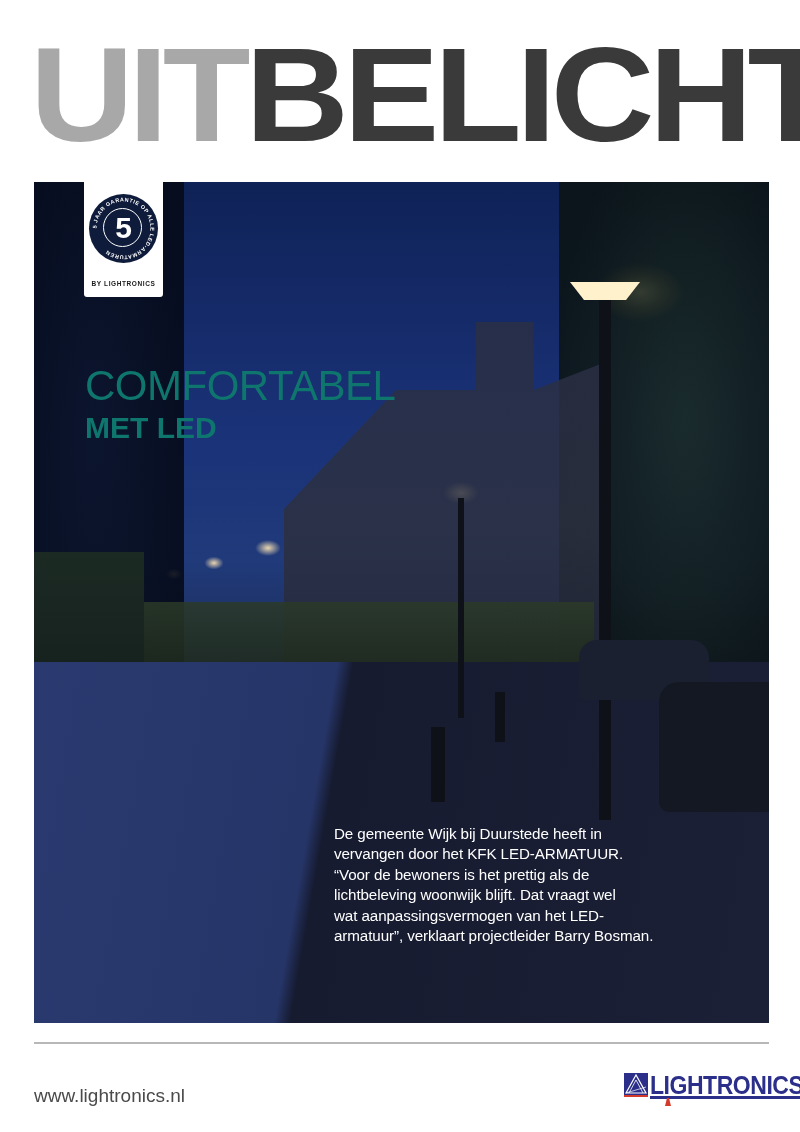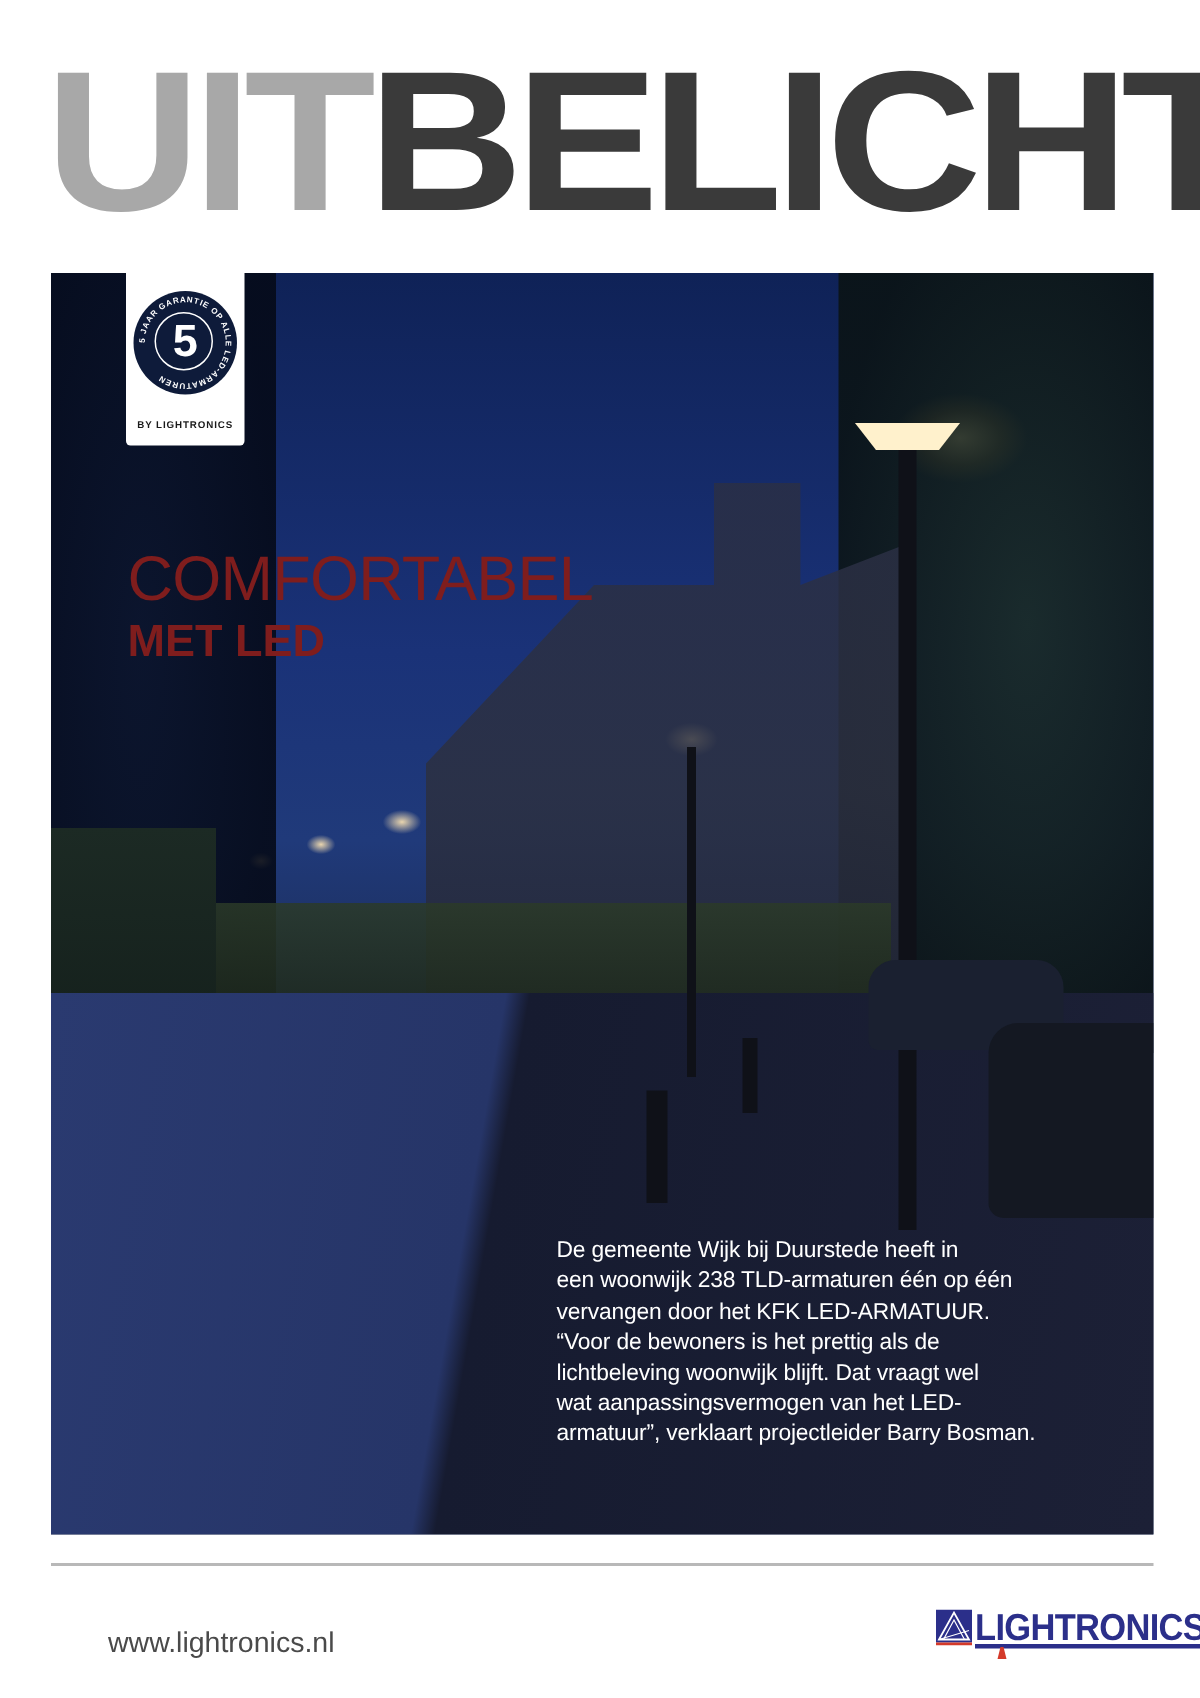--- a/index.html
+++ b/index.html
@@ -28,27 +28,27 @@
   .photo .pole { position: absolute; background: #0f1118; }
   .photo .lamp-head { position: absolute; left: 536px; top: 100px; width: 70px; height: 18px; background: #fff1cc; clip-path: polygon(0 0, 100% 0, 80% 100%, 20% 100%); box-shadow: 0 0 30px #ffd890; }
   .photo .car { position: absolute; right: 0; top: 500px; width: 110px; height: 130px; background: #141822; border-radius: 20px 0 0 10px; }
   .photo .car2 { position: absolute; left: 545px; top: 458px; width: 130px; height: 60px; background: #1a2030; border-radius: 18px 18px 6px 6px; }
   .badge-tab { position: absolute; left: 84px; top: 182px; width: 79px; height: 115px; background: #ffffff; border-radius: 0 0 3px 3px; }
   .badge-circle { position: absolute; left: 5px; top: 12px; width: 69px; height: 69px; border-radius: 50%; background: #0e1b3a; }
   .badge-ring { position: absolute; left: 14px; top: 14px; width: 39px; height: 39px; border-radius: 50%; border: 1.5px solid #ffffff; box-sizing: border-box; }
   .badge-num { position: absolute; left: 0; top: 14px; width: 69px; text-align: center; font-weight: 700; font-size: 30px; line-height: 40px; color: #ffffff; }
   .badge-arc { position: absolute; left: 0; top: 0; width: 69px; height: 69px; }
   .badge-by { position: absolute; left: 0; top: 98px; width: 79px; text-align: center; font-size: 6.5px; letter-spacing: 0.6px; font-weight: 700; color: #1a1a1a; }
-  .headline { position: absolute; left: 85px; top: 366px; color: #7f1d1d; }
+  .headline { position: absolute; left: 85px; top: 366px; color: #0f766e; }
   .headline .thin { font-family: "Liberation Sans", sans-serif; font-weight: 400; font-size: 42px; line-height: 40px; letter-spacing: -0.5px; display: block; }
   .headline .bold { font-weight: 700; font-size: 30px; line-height: 44px; display: block; }
-  .body-text { position: absolute; left: 371px; top: 824px; width: 370px; color: #ffffff; font-size: 15.2px; line-height: 20.4px; letter-spacing: -0.1px; }
+  .body-text { position: absolute; left: 334px; top: 824px; width: 370px; color: #ffffff; font-size: 15.2px; line-height: 20.4px; letter-spacing: -0.1px; }
   .body-text span { display: block; white-space: nowrap; }
   .divider { position: absolute; left: 34px; top: 1042px; width: 735px; height: 2px; background: #b8b8b8; }
-  .website { position: absolute; left: 34px; top: 1085px; font-size: 19px; color: #4a4a4a; margin-left: 38px; }
+  .website { position: absolute; left: 34px; top: 1085px; font-size: 19px; color: #4a4a4a; }
   .logo { position: absolute; left: 624px; top: 1070px; width: 182px; height: 34px; }
   .logo-text { position: absolute; left: 26px; top: 0; font-family: "Liberation Sans", sans-serif; font-weight: 700; font-size: 25px; line-height: 30px; color: #2b2f8a; letter-spacing: -0.5px; transform: scaleX(0.92); transform-origin: left; }
   .logo-underline { position: absolute; left: 26px; top: 26px; width: 153px; height: 3px; background: #2b2f8a; }
   .logo-mark { position: absolute; left: 0; top: 3px; width: 24px; height: 24px; }
 </style>
 </head>
 <body>
 
 <div class="masthead">
   <span class="light">UIT</span><span class="dark">BELICHT</span>
@@ -86,21 +86,20 @@
   <div class="badge-by">BY LIGHTRONICS</div>
 </div>
 
 <div class="headline">
   <span class="thin">COMFORTABEL</span>
   <span class="bold">MET LED</span>
 </div>
 
 <div class="body-text">
   <span>De gemeente Wijk bij Duurstede heeft in</span>
-  <span>een woonwijk 238 TLD-armaturen één op één</span>
   <span>vervangen door het KFK LED-ARMATUUR.</span>
   <span>“Voor de bewoners is het prettig als de</span>
   <span>lichtbeleving woonwijk blijft. Dat vraagt wel</span>
   <span>wat aanpassingsvermogen van het LED-</span>
   <span>armatuur”, verklaart projectleider Barry Bosman.</span>
 </div>
 
 <div class="divider"></div>
 
 <a class="website">www.lightronics.nl</a>

